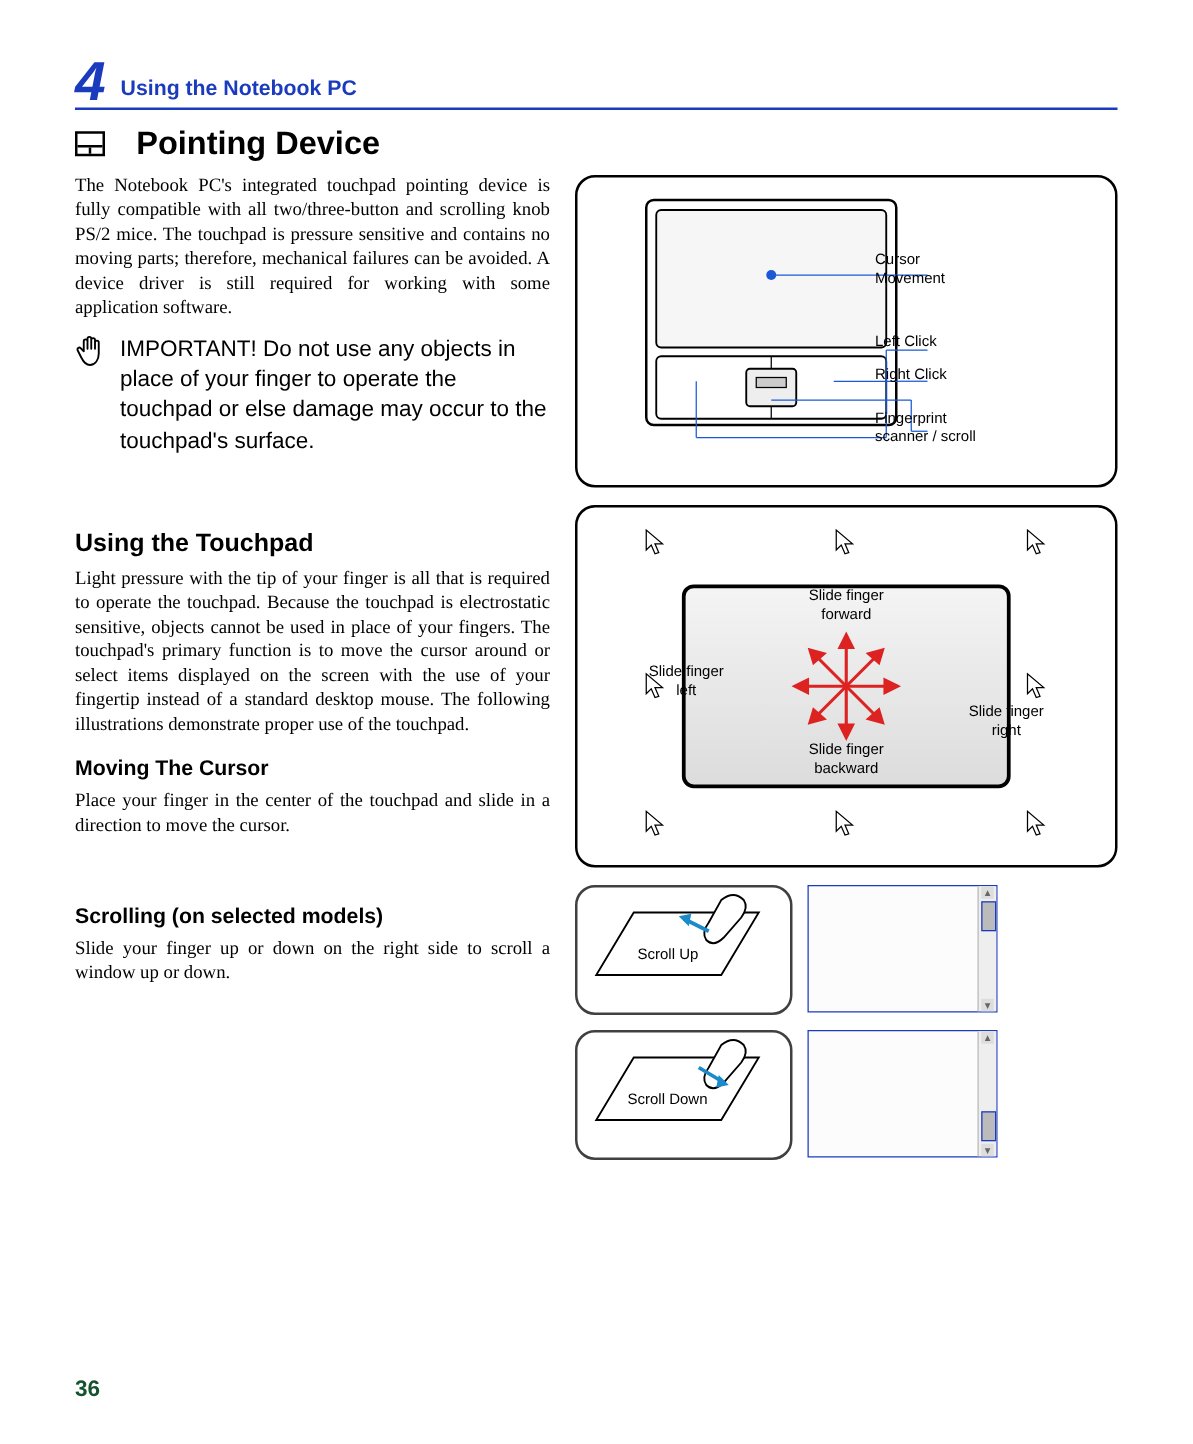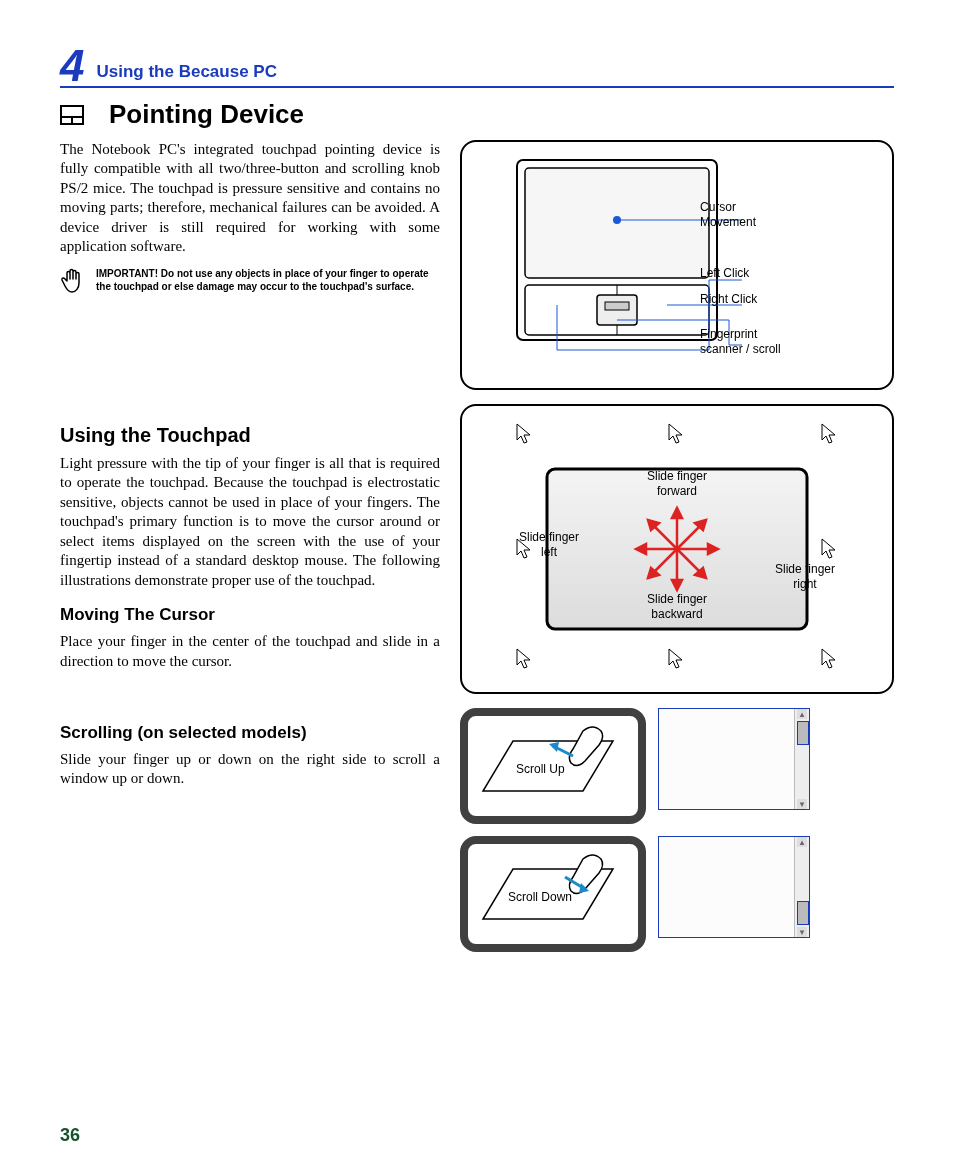--- a/index.html
+++ b/index.html
@@ -71,22 +71,22 @@
   .callout {
     display: flex;
     gap: 10px;
     margin-top: 10px;
     font-family: Arial, Helvetica, sans-serif;
   }
   .callout .icon {
     flex: 0 0 26px;
   }
   .callout .text {
-    font-weight: bold;
-    font-size: 10px;
+    font-weight: normal;
+    font-size: 18px;
     line-height: 1.35;
   }
   .diagram-box {
     border: 2px solid #000;
     border-radius: 16px;
     padding: 8px;
     margin-bottom: 14px;
     position: relative;
     font-family: Arial, Helvetica, sans-serif;
   }
@@ -123,29 +123,28 @@
   .label-small {
     font-size: 12px;
     font-family: Arial, Helvetica, sans-serif;
   }
   .scroll-boxes {
     display: flex;
     gap: 12px;
     margin-bottom: 12px;
   }
   .scroll-box {
-    border: 8px solid #404040;
+    border: 2px solid #404040;
     border-radius: 16px;
     width: 170px;
     height: 100px;
     position: relative;
     font-family: Arial, Helvetica, sans-serif;
     font-size: 12px;
     display:flex;
-    align-items:center;
     justify-content:center;
   }
   .window-box {
     border: 1px solid #1a3bbd;
     width: 150px;
     height: 100px;
     position: relative;
     background: #fcfcfc;
   }
   .window-box .vbar {
@@ -167,21 +166,21 @@
     left: 2px; width: 10px;
     background: #bbb;
     border: 1px solid #1a3bbd;
   }
 </style>
 </head>
 <body>
 
 <div class="header">
   <span class="chapter-num">4</span>
-  <span class="chapter-title">Using the Because PC</span>
+  <span class="chapter-title">Using the Notebook PC</span>
 </div>
 
 <h1 class="section-title">
   <span class="touchpad-icon"></span>
   <span>Pointing Device</span>
 </h1>
 
 <div class="two-col">
   <div class="left-col">
     <p>The Notebook PC's integrated touchpad pointing device is fully compatible with all two/three-button and scrolling knob PS/2 mice. The touchpad is pressure sensitive and contains no moving parts; therefore, mechanical failures can be avoided. A device driver is still required for working with some application software.</p>

